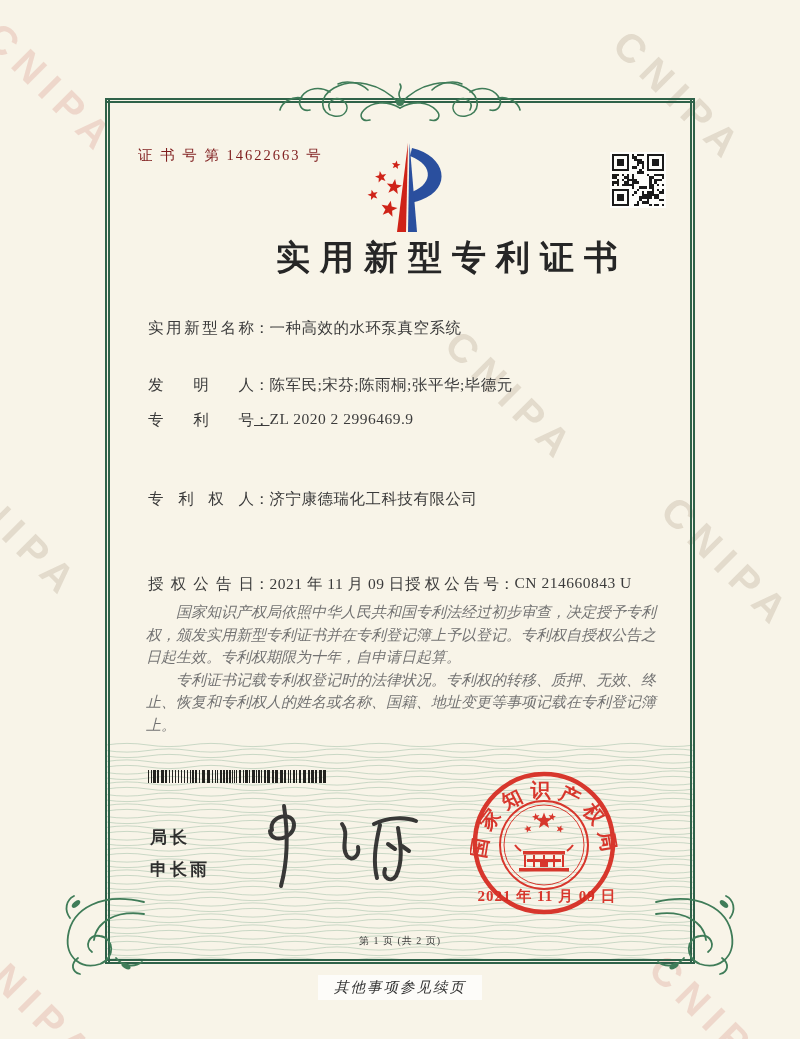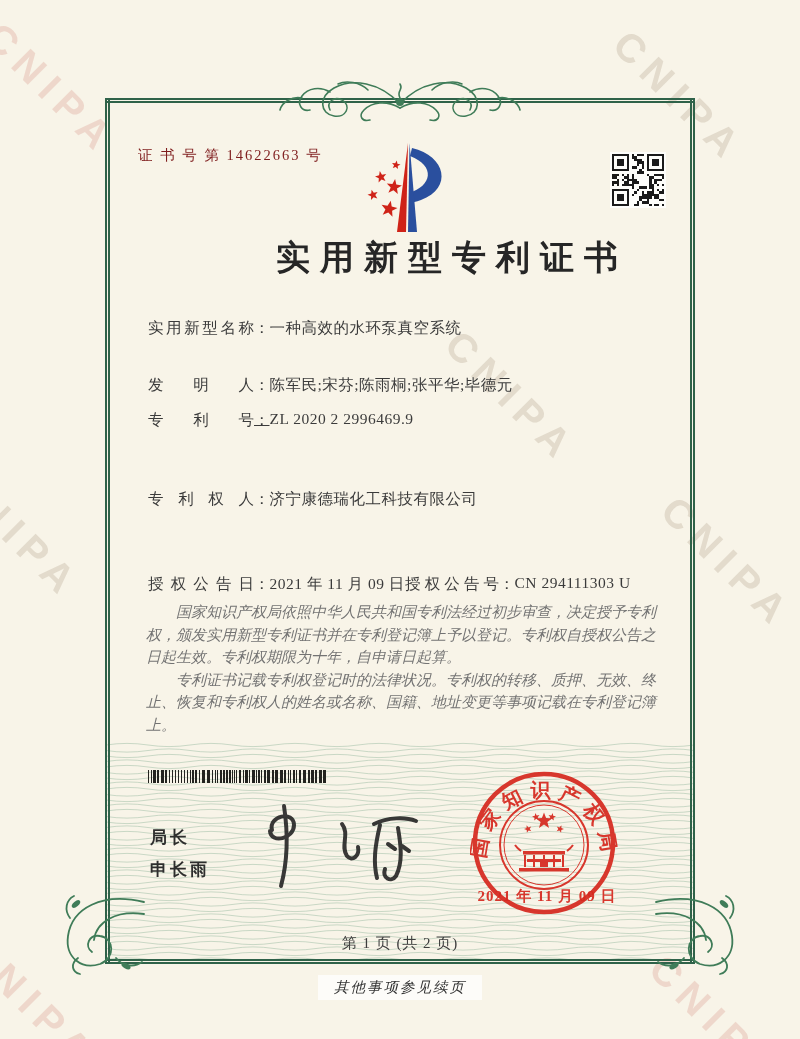--- a/index.html
+++ b/index.html
@@ -40,21 +40,21 @@
   .barcode i{display:block;background:#23231f;height:100%;}
   
   .signer-title{position:absolute;left:150px;top:826px;font-size:17px;font-weight:600;letter-spacing:3px;color:#2e2e2e;}
   .signer-name{position:absolute;left:150px;top:858px;font-size:17px;font-weight:600;letter-spacing:3px;color:#2e2e2e;}
   .signature{position:absolute;left:246px;top:798px;}
   
   .seal{position:absolute;left:470px;top:769px;}
   .seal-date{position:absolute;left:462px;top:887px;width:170px;text-align:center;color:#d6281e;
              font-size:15px;font-weight:700;letter-spacing:1px;opacity:.92;}
   
-  .page-info{position:absolute;left:105px;top:934px;width:590px;text-align:center;font-size:15px;color:#3d3d3d;letter-spacing:1px;}
+  .page-info{position:absolute;left:105px;top:934px;width:590px;text-align:center;font-size:10px;color:#3d3d3d;letter-spacing:1px;}
   .footer-note{position:absolute;left:50%;top:975px;transform:translateX(-50%);
                background:rgba(255,255,255,0.75);padding:3px 16px;font-size:14.5px;font-style:italic;
                letter-spacing:2px;color:#333;}
   .guilloche{position:absolute;left:106px;top:742px;}
 </style>
 </head>
 <body>
 
 <div class="page">
 
@@ -307,21 +307,21 @@
   </div>
   <div class="row" style="top:410px;text-decoration:underline;">
     <span class="lab">专利号</span><span class="colon">：</span><span class="val">ZL 2020 2 2996469.9</span>
   </div>
   <div class="row" style="top:489px;">
     <span class="lab">专利权人</span><span class="colon">：</span><span class="val">济宁康德瑞化工科技有限公司</span>
   </div>
   <div class="row" style="top:574px;">
     <span class="lab">授权公告日</span><span class="colon">：</span><span class="val">2021 年 11 月 09 日</span>
     <span class="grant2">
-      <span class="lab">授权公告号</span><span class="colon">：</span><span class="val">CN 294111303 U</span>
+      <span class="lab">授权公告号</span><span class="colon">：</span><span class="val">CN 214660843 U</span>
     </span>
   </div>
 
   <div class="body-text">
     <p>国家知识产权局依照中华人民共和国专利法经过初步审查，决定授予专利权，颁发实用新型专利证书并在专利登记簿上予以登记。专利权自授权公告之日起生效。专利权期限为十年，自申请日起算。</p>
     <p>专利证书记载专利权登记时的法律状况。专利权的转移、质押、无效、终止、恢复和专利权人的姓名或名称、国籍、地址变更等事项记载在专利登记簿上。</p>
   </div>
 
   <div id="barcode" class="barcode">
       <i style="width: 1px; margin-right: 2px;"></i>

